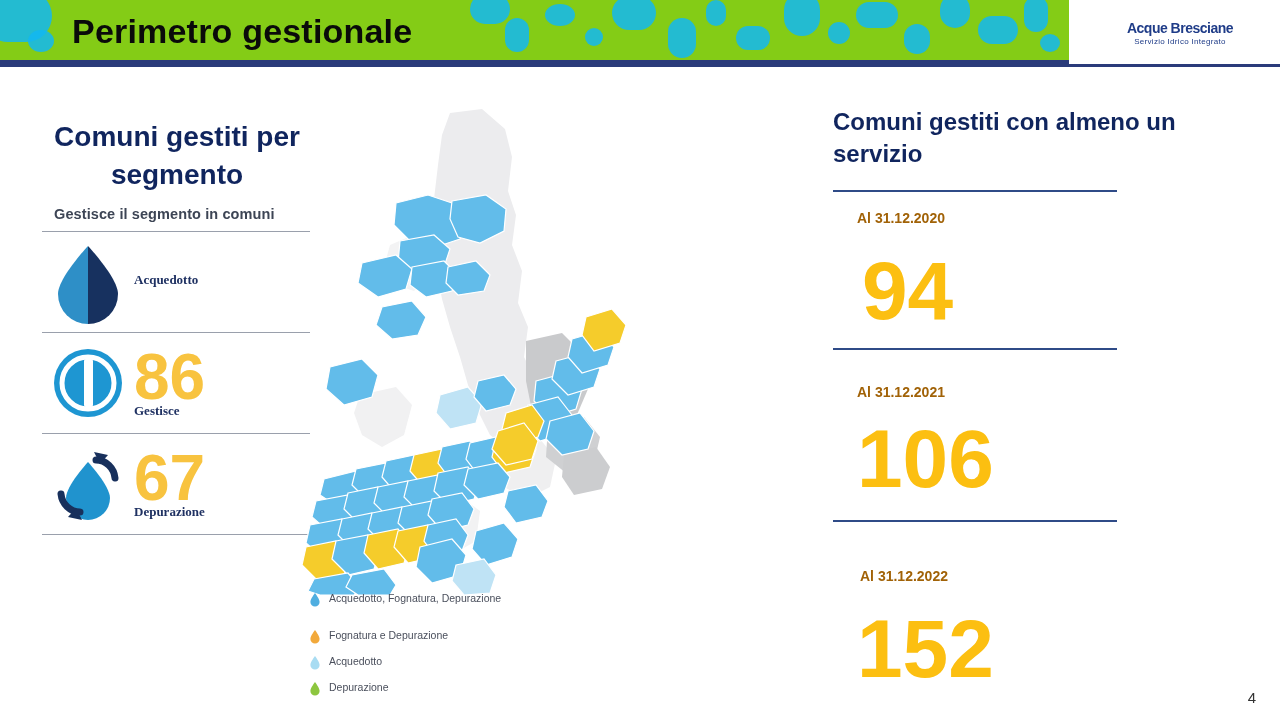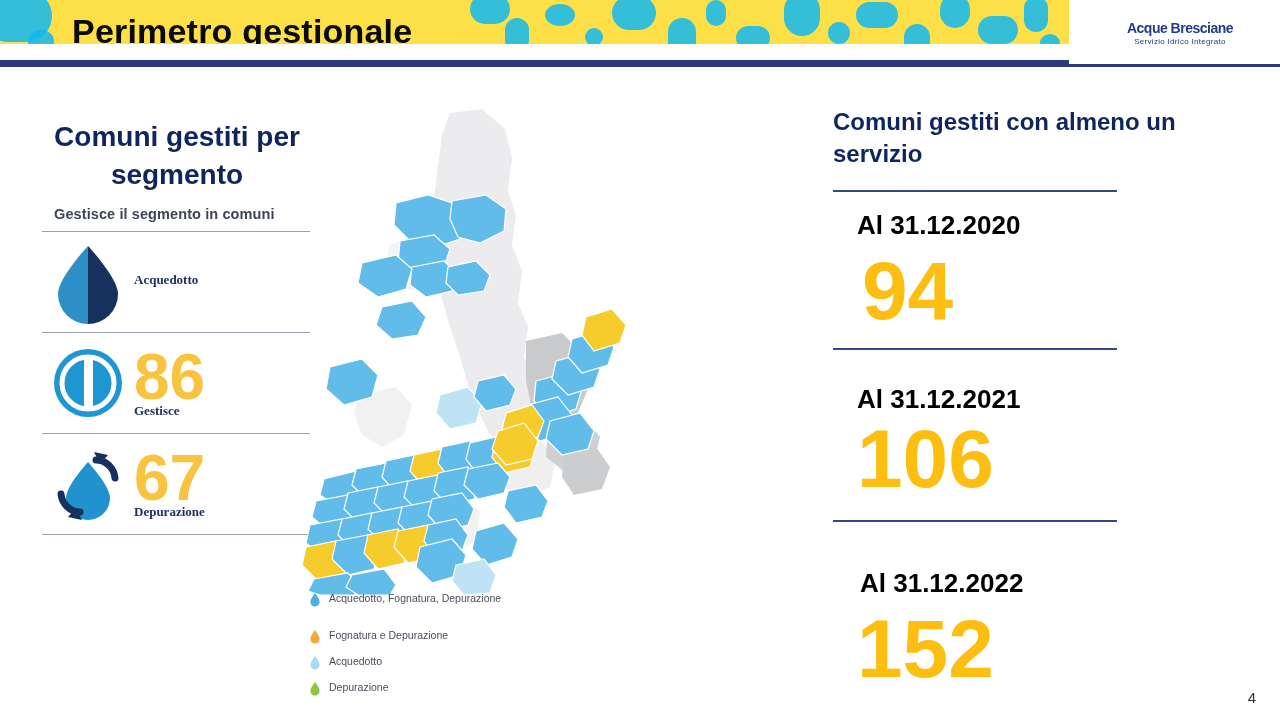--- a/index.html
+++ b/index.html
@@ -6,22 +6,22 @@
   body{
     width:1280px;height:714px;
     background:#ffffff;
     font-family:"Liberation Sans", sans-serif;
     overflow:hidden;
     position:relative;
   }
 
   
   #header{
-    position:absolute;left:0;top:0;width:1069px;height:44px;
-    background:#fde047;
+    position:absolute;left:0;top:0;width:1069px;height:60px;
+    background:#84cc16;
     overflow:hidden;
   }
   #header .bubbles{position:absolute;inset:0;}
   #header .bub{position:absolute;background:#12B7F2;border-radius:50%;opacity:.85;}
   #header-title{
     position:absolute;left:72px;top:12px;
     font-size:34px;font-weight:bold;color:#0a0a0a;
     letter-spacing:.2px;z-index:3;white-space:nowrap;
   }
   #header-rule{
@@ -81,21 +81,21 @@
   .legend-row{display:flex;align-items:flex-start;margin-bottom:11px;}
   .legend-drop{width:10px;height:14px;flex:0 0 10px;margin-right:9px;margin-top:1px;}
   .legend-text{font-size:10.5px;color:#4A4F5C;line-height:1.25;}
 
   
   #right-title{
     position:absolute;left:833px;top:106px;width:400px;
     font-size:24px;font-weight:bold;color:#10255E;line-height:1.35;
   }
   .right-rule{position:absolute;left:833px;width:284px;height:2px;background:#2F4B87;}
-  .right-date{position:absolute;font-size:26px;font-weight:bold;color:#000000;}
+  .right-date{position:absolute;font-size:14px;font-weight:bold;color:#a16207;}
   .right-number{
     position:absolute;font-size:82px;font-weight:bold;color:#FCBF11;line-height:1;
     font-family:"Liberation Sans", sans-serif;
   }
   #slide-number{
     position:absolute;right:24px;bottom:8px;font-size:15px;color:#333;
   }
 </style>
 </head>
 <body>

